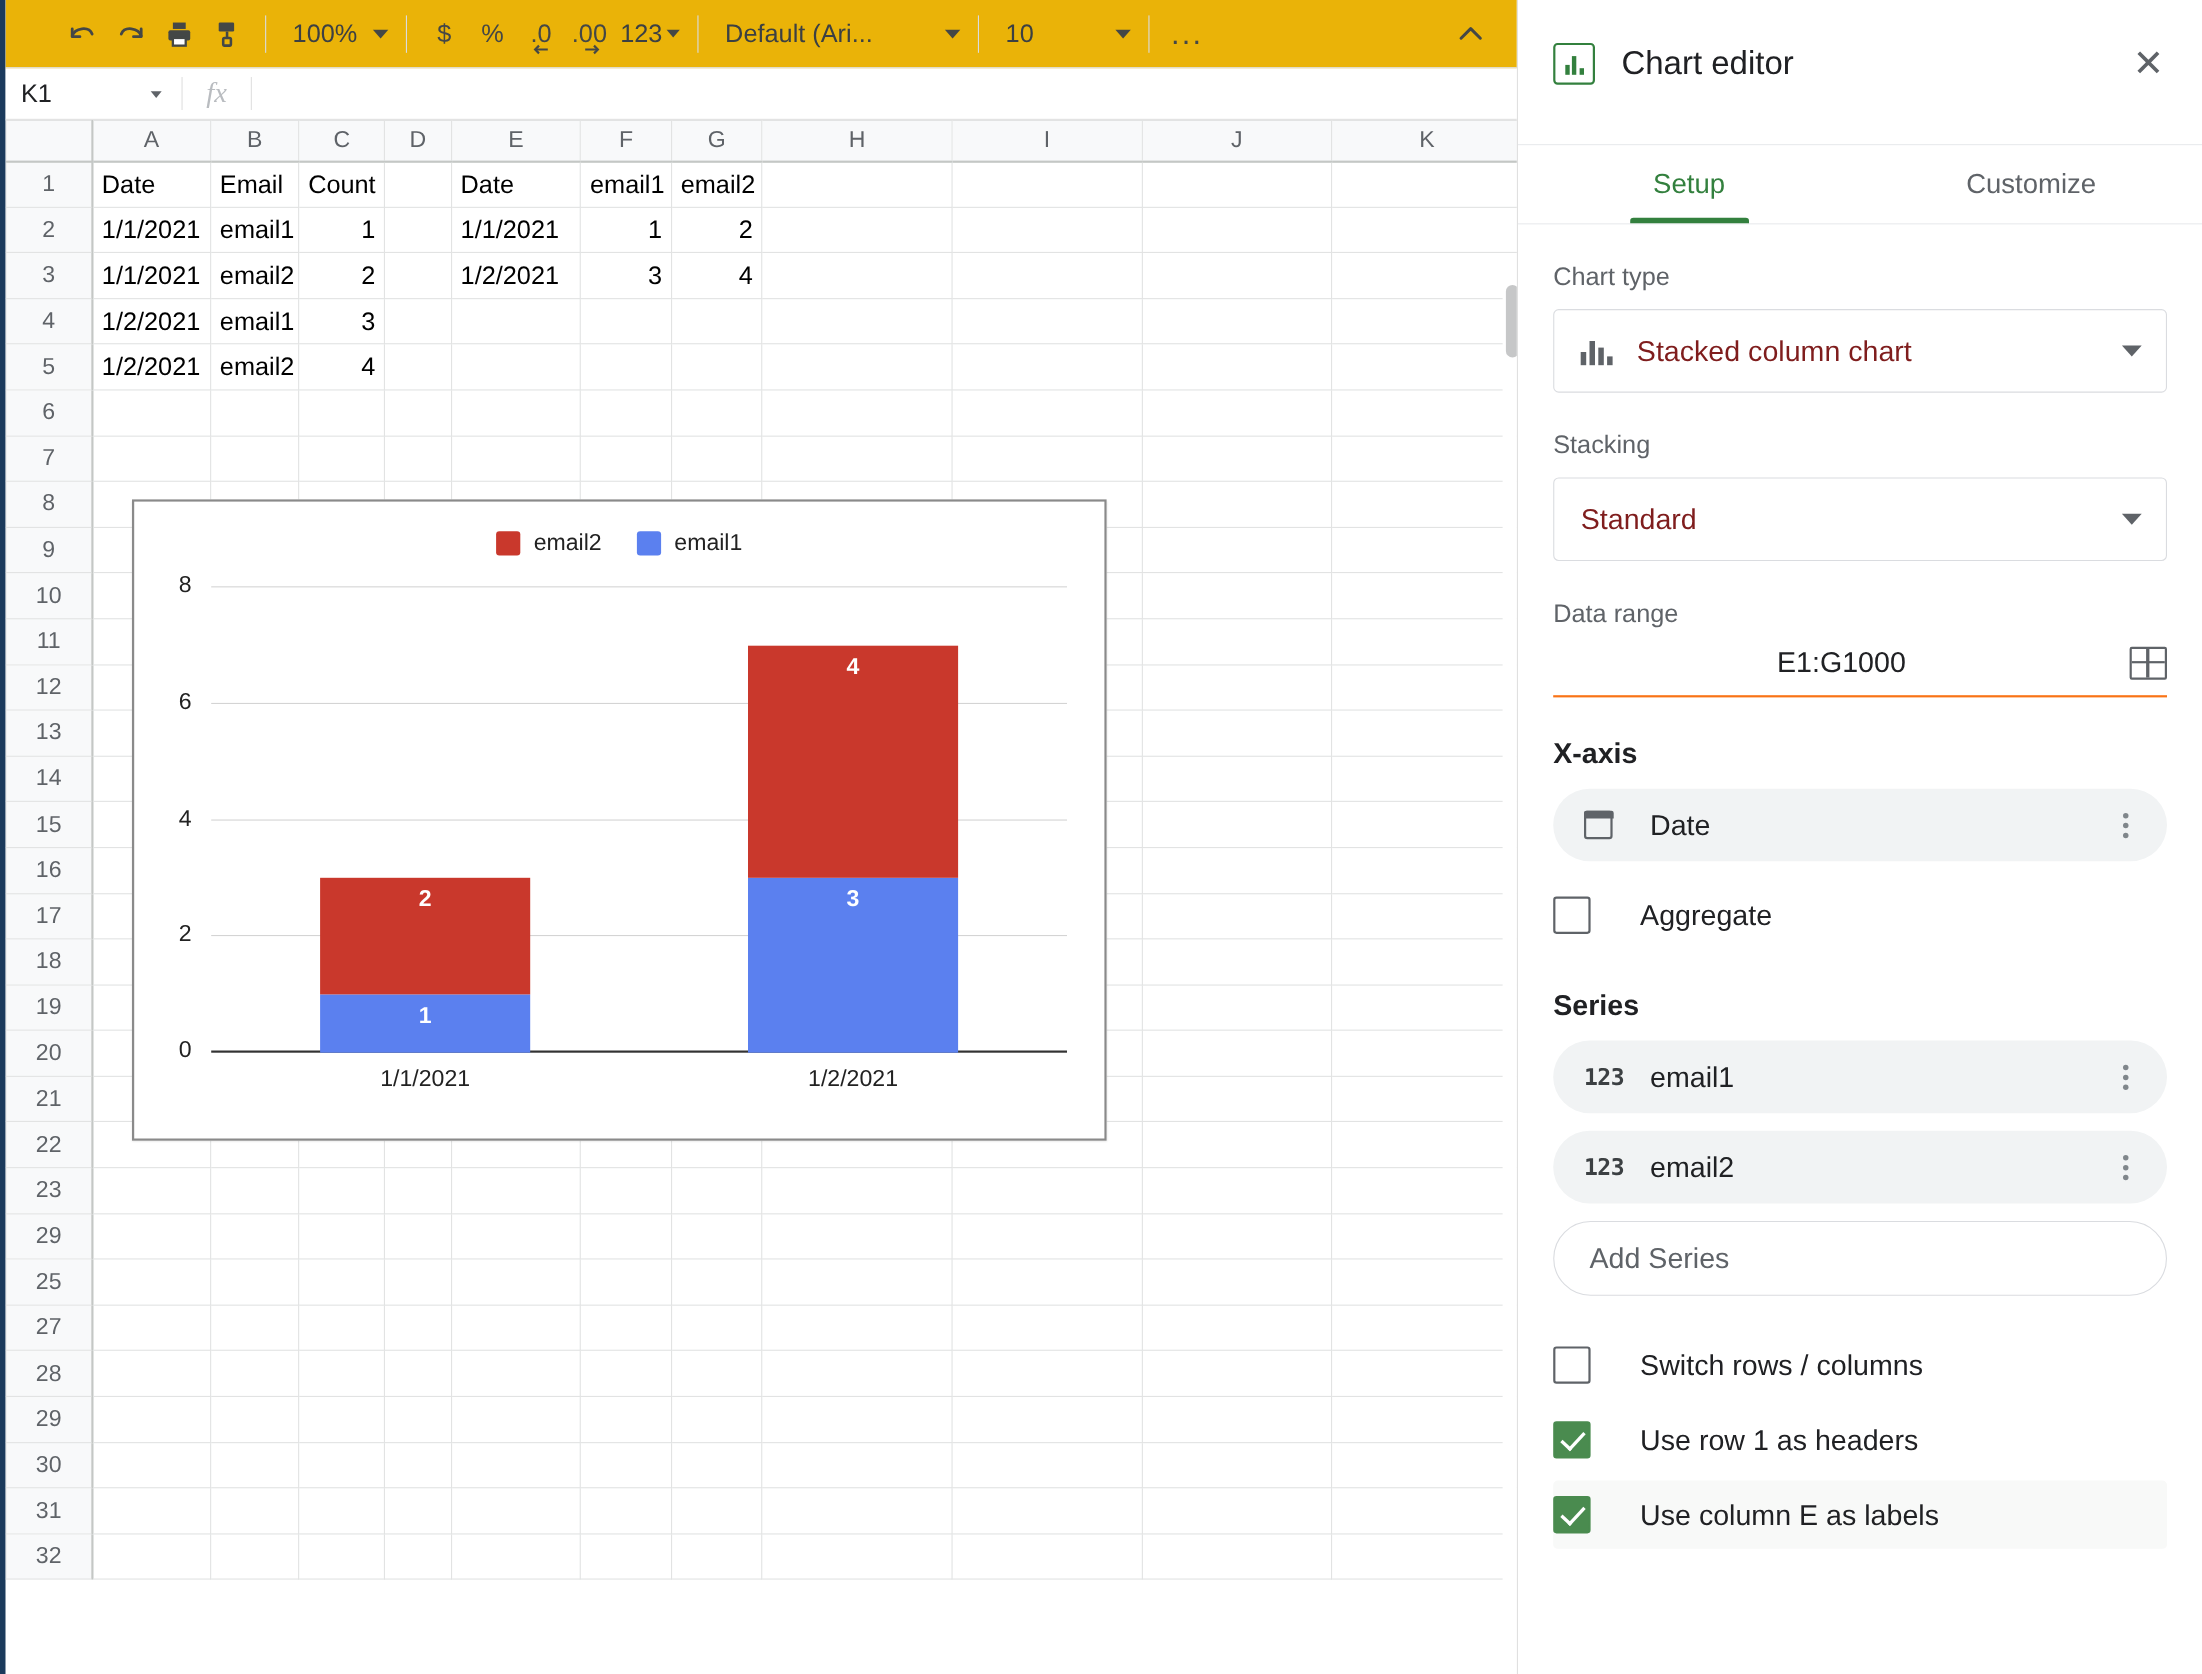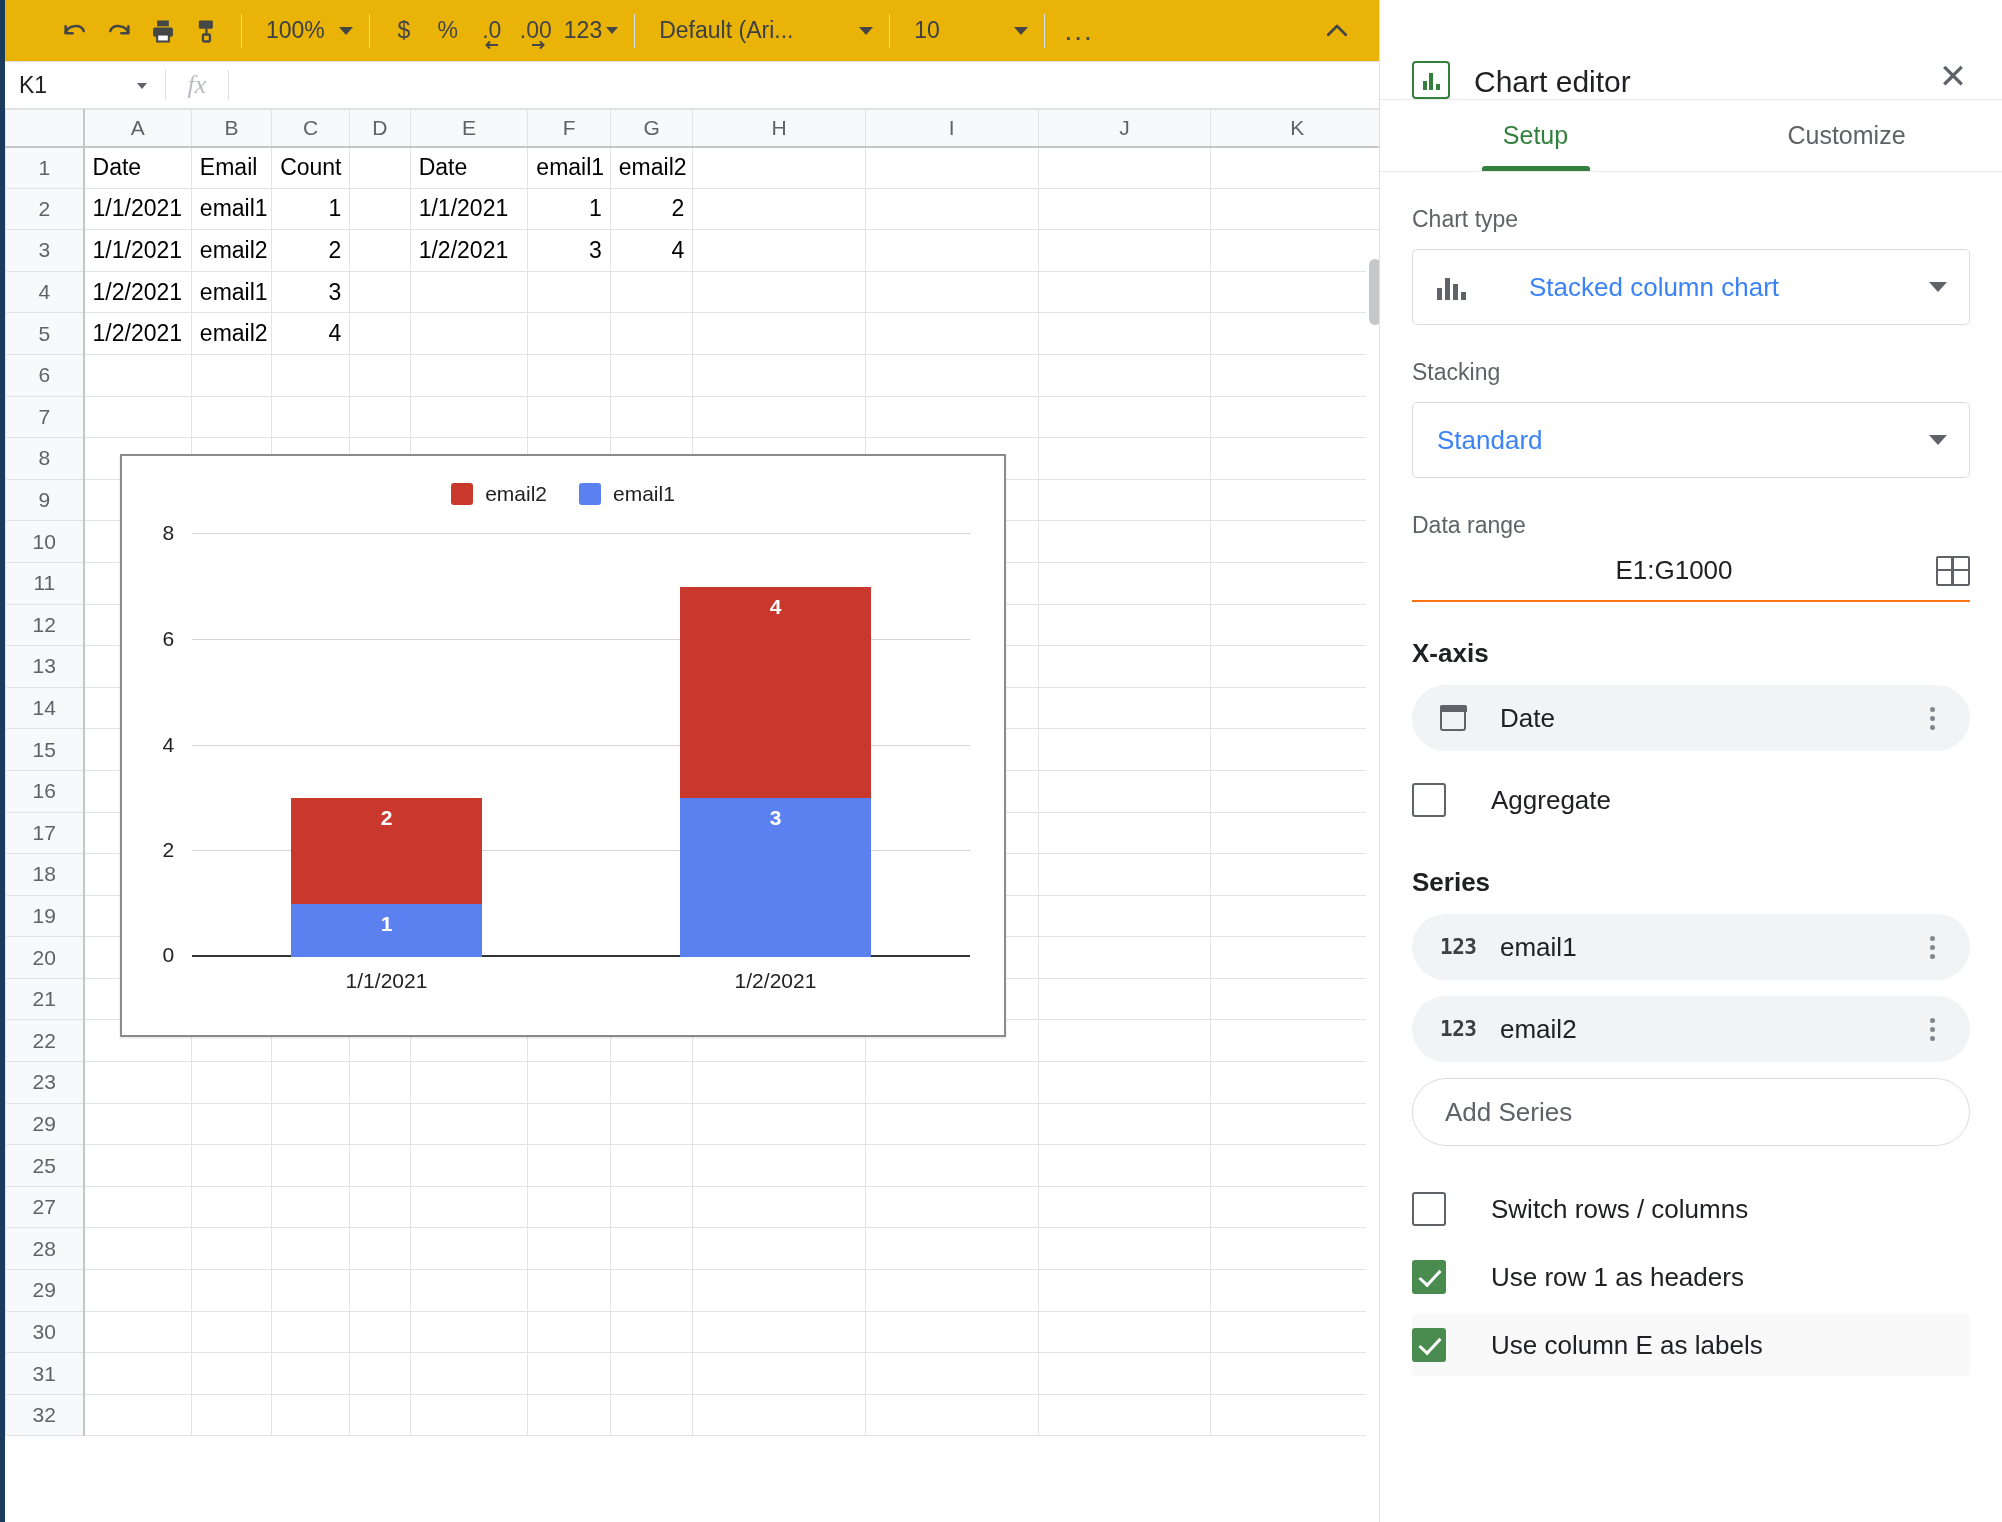--- a/index.html
+++ b/index.html
@@ -223,23 +223,23 @@
 
   
   #editor {
     position: absolute; right: 0; top: 0;
     width: 623px; height: 1522px;
     background: #fff;
     border-left: 1px solid #e0e0e0;
     overflow: hidden;
   }
   #editor-header {
-    height: 100px;
-    display: flex; align-items: flex-end;
-    padding: 0 26px 0 32px;
+    height: 132px;
+    display: flex; align-items: center;
+    padding: 0 26px 16px 32px;
     border-bottom: 1px solid #e8eaed;
   }
   #editor-title {
     font-size: 30px; color: #202124;
     margin-left: 24px; flex: 1;
   }
   #chart-editor-icon {
     width: 38px; height: 38px;
     border: 2.5px solid #33803e; border-radius: 4px;
     display: flex; align-items: flex-end; justify-content: center;
@@ -276,23 +276,22 @@
   }
   .section-label {
     font-size: 26px; color: #202124; font-weight: bold;
     margin-top: 36px; margin-bottom: 16px;
   }
   .dropdown {
     height: 76px;
     border: 1px solid #dadce0; border-radius: 5px;
     display: flex; align-items: center;
     padding: 0 22px 0 24px;
-    font-size: 26px; color: #3b82f6;
+    font-size: 26px; color: #7f1d1d;
     cursor: pointer;
-    gap: 41px;
   }
   .dropdown .dd-label { flex: 1; }
   .dropdown .dd-caret {
     width: 0; height: 0;
     border-left: 9px solid transparent;
     border-right: 9px solid transparent;
     border-top: 10px solid #5f6368;
   }
   #chart-type-icon {
     display: flex; align-items: flex-end; gap: 3px;

